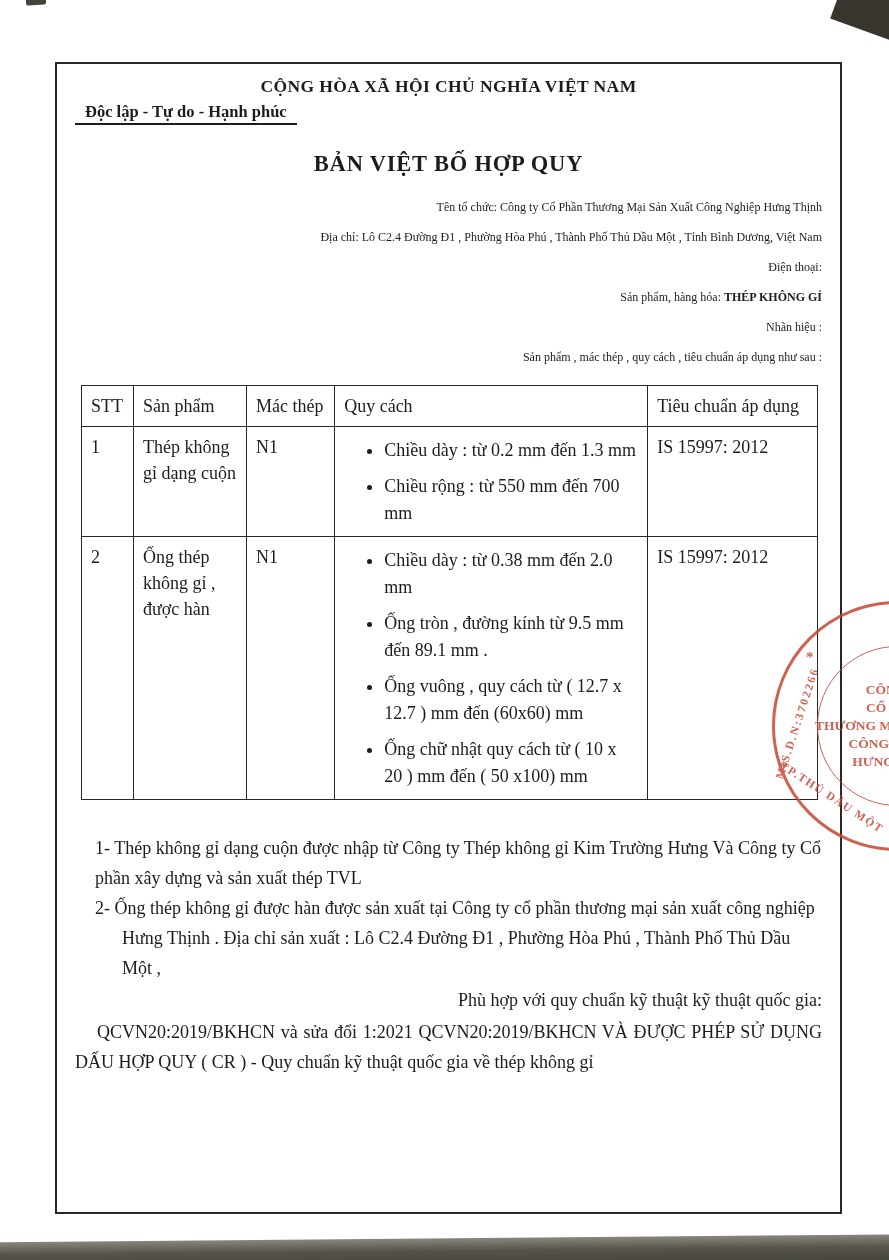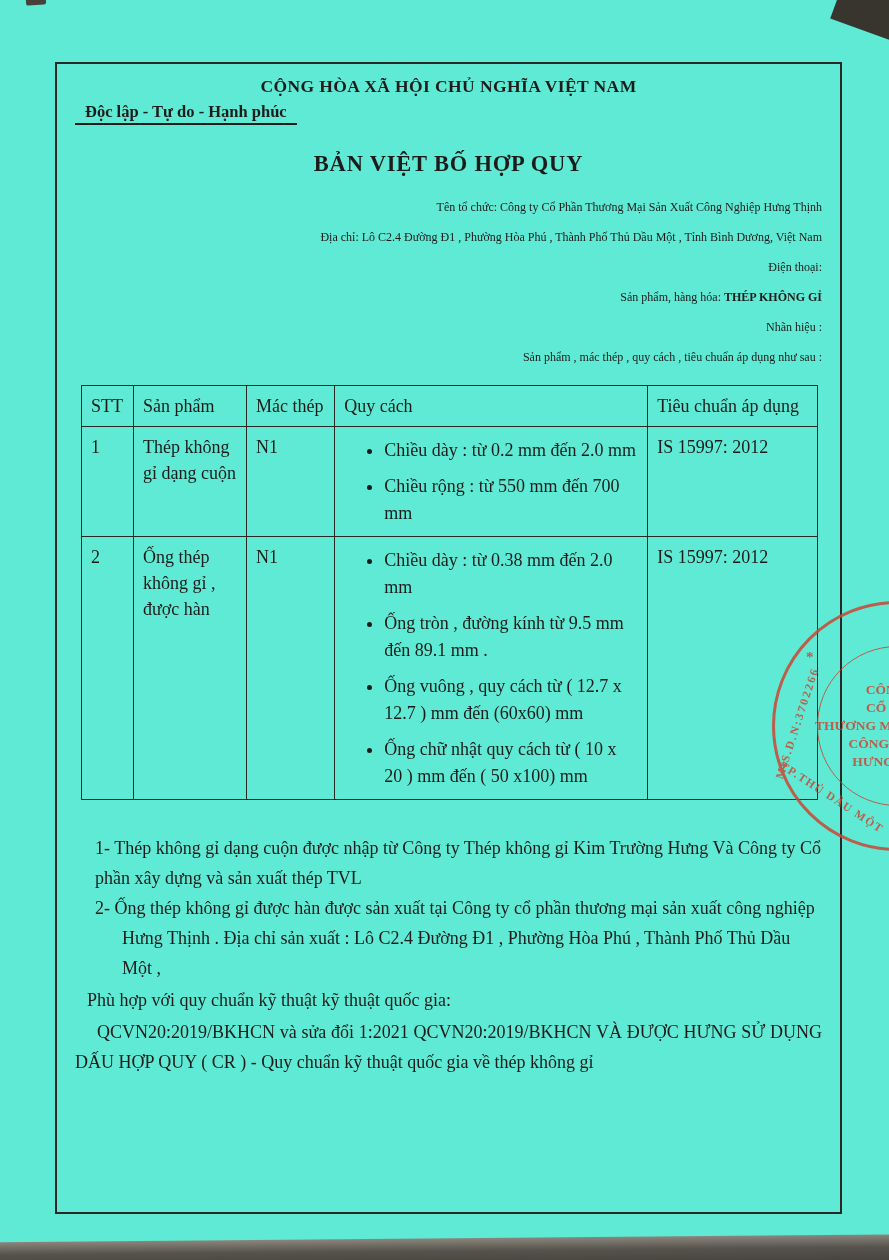--- a/index.html
+++ b/index.html
@@ -1,21 +1,21 @@
 <!DOCTYPE html>
 <html><head>
 <meta charset="utf-8">
 <style>
   * { margin:0; padding:0; box-sizing:border-box; }
   html,body { width:889px; height:1260px; }
   body { font-family:"Liberation Serif", serif; background:#e9e7e1; }
 
   .page {
     position:relative; width:889px; height:1260px;
-    background:#5eead4; overflow:hidden; color:#1d1c1a;
+    background:#ffffff; overflow:hidden; color:#1d1c1a;
   }
 
   
   .artifact { position:absolute; background:#45423c; }
   .artifact.top-left { left:26px; top:-2px; width:20px; height:7px; transform:rotate(-4deg); border-radius:2px; }
   .artifact.top-right { right:-18px; top:-20px; width:70px; height:52px; transform:rotate(20deg); background:#38352f; }
   .artifact.bottom-band {
     left:-12px; bottom:-14px; width:110%; height:36px;
     transform:rotate(-0.5deg);
     background:linear-gradient(to bottom,#8a867d 0%, #56534c 35%, #3b3934 100%);
@@ -55,21 +55,21 @@
   th.c-std { width:180px; }
   td.c-spec ul { list-style:disc; padding-left:26px; margin:3px 0 2px 14px; }
   td.c-spec li { margin-bottom:9px; line-height:27px; }
   td.c-spec li:last-child { margin-bottom:2px; }
 
   .notes { margin-top:33px; font-size:18px; }
   .notes p { line-height:30px; }
   .note-1 { margin-left:20px; }
   .note-2 { margin-left:20px; padding-left:27px; text-indent:-27px; }
   .note-cont { margin-left:0; }
-  .conformity { margin-left:12px; margin-top:2px; }
+  .conformity { margin-left:12px; margin-top:2px;text-align:right; }
   .regulation { text-align:justify; text-indent:22px; margin-top:2px; }
 
   
   .stamp {
     position:absolute; left:772px; top:601px; width:250px; height:250px;
     color:#c94a38; opacity:0.87; z-index:5; pointer-events:none;
   }
   .stamp .ring-outer {
     position:absolute; left:0; top:0; width:250px; height:250px;
     border:3px solid #c94a38; border-radius:50%;
@@ -132,21 +132,21 @@
           <th class="c-std">Tiêu chuẩn áp dụng</th>
         </tr>
       </thead>
       <tbody>
         <tr>
           <td class="c-stt">1</td>
           <td class="c-prod">Thép không gỉ dạng cuộn</td>
           <td class="c-grade">N1</td>
           <td class="c-spec">
             <ul>
-              <li>Chiều dày : từ 0.2 mm đến 2.0 mm</li>
+              <li>Chiều dày : từ 0.2 mm đến 1.3 mm</li>
               <li>Chiều rộng : từ 550 mm đến 700 mm</li>
             </ul>
           </td>
           <td class="c-std">IS 15997: 2012</td>
         </tr>
         <tr>
           <td class="c-stt">2</td>
           <td class="c-prod">Ống thép không gỉ , được hàn</td>
           <td class="c-grade">N1</td>
           <td class="c-spec">
@@ -159,21 +159,21 @@
           </td>
           <td class="c-std">IS 15997: 2012</td>
         </tr>
       </tbody>
     </table>
 
     <div class="notes">
       <p class="note-1">1- Thép không gỉ dạng cuộn được nhập từ Công ty Thép không gỉ Kim Trường Hưng Và Công ty Cổ phần xây dựng và sản xuất thép TVL</p>
       <p class="note-2">2- Ống thép không gỉ được hàn được sản xuất tại Công ty cổ phần thương mại sản xuất công nghiệp Hưng Thịnh . Địa chỉ sản xuất : Lô C2.4 Đường Đ1 , Phường Hòa Phú , Thành Phố Thủ Dầu Một ,</p>
       <p class="conformity">Phù hợp với quy chuẩn kỹ thuật kỹ thuật quốc gia:</p>
-      <p class="regulation">QCVN20:2019/BKHCN và sửa đổi 1:2021 QCVN20:2019/BKHCN VÀ ĐƯỢC HƯNG SỬ DỤNG DẤU HỢP QUY ( CR ) -  Quy chuẩn kỹ thuật quốc gia về thép không gỉ</p>
+      <p class="regulation">QCVN20:2019/BKHCN và sửa đổi 1:2021 QCVN20:2019/BKHCN VÀ ĐƯỢC PHÉP SỬ DỤNG DẤU HỢP QUY ( CR ) -  Quy chuẩn kỹ thuật quốc gia về thép không gỉ</p>
     </div>
 
   </div>
 
   <div class="stamp">
     <div class="ring-outer"></div>
     <div class="ring-inner"></div>
     <div class="rim-left">M.S.D.N:3702266</div>
     <div class="rim-bottom">TP.THỦ DẦU MỘT</div>
     <div class="star-left">*</div>

